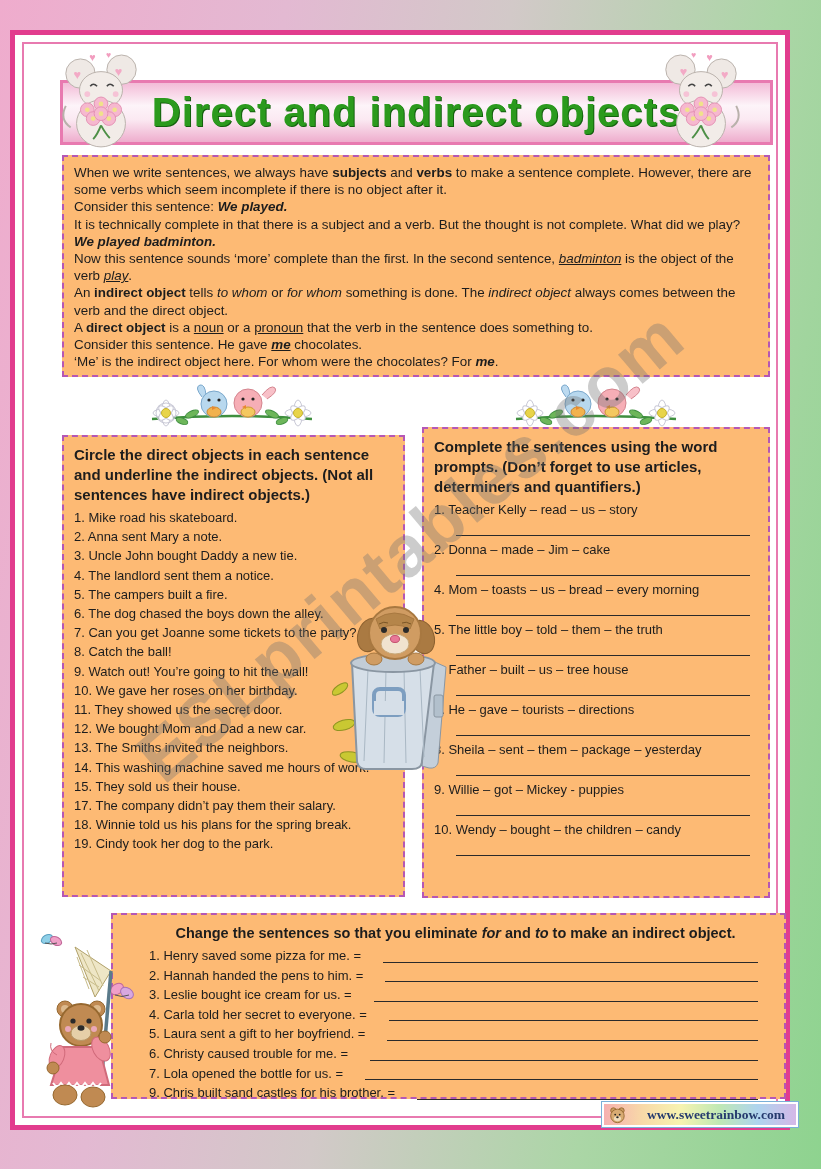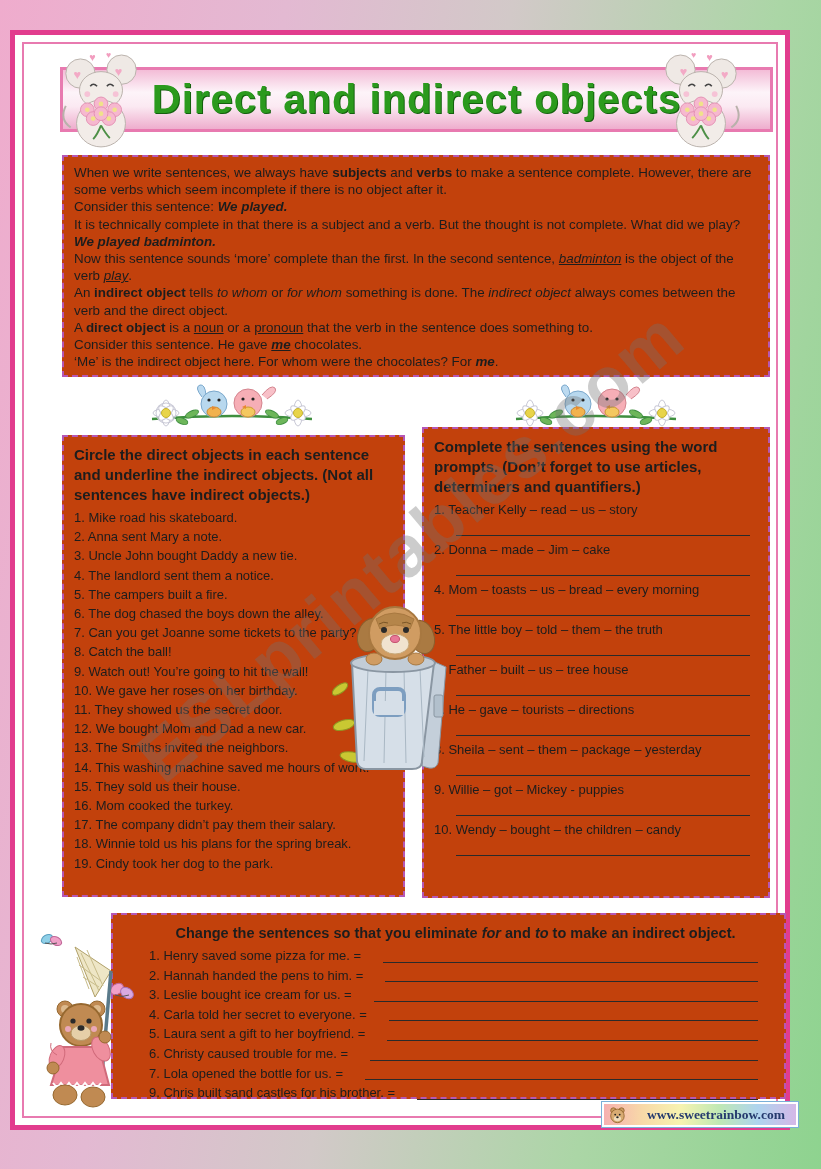--- a/index.html
+++ b/index.html
@@ -5,30 +5,30 @@
   html,body{margin:0;padding:0;background:#888;}
   .canvas{position:relative;width:821px;height:1169px;overflow:hidden;
     font-family:"Liberation Sans",sans-serif;color:#1d1d1d;
     background:linear-gradient(100deg,#efaccd 0%,#e3b9d2 28%,#d2c9c8 50%,#abd6a6 76%,#8ed38f 100%);}
   
   .page{position:absolute;left:10px;top:30px;width:780px;height:1100px;background:#fff;
     border:5px solid var(--frame,#e23c8e);box-sizing:border-box;}
   .page-inner{position:absolute;left:7px;top:7px;right:7px;bottom:7px;
     border:2px solid var(--frame_light,#e87ab0);pointer-events:none;}
   
-  .banner{position:absolute;left:45px;top:32px;width:713px;height:65px;box-sizing:border-box;
+  .banner{position:absolute;left:45px;top:45px;width:713px;height:65px;box-sizing:border-box;
     border:3px solid var(--frame_light,#e87ab0);
     background:linear-gradient(#f3bcd7 0%,#fdf4f9 38%,#fbe9f2 62%,#eeadcd 100%);
     display:flex;align-items:center;justify-content:center;z-index:2;}
   .banner h1{margin:0;font-size:40px;font-weight:bold;letter-spacing:1px;
     color:var(--title_green,#2b9a1d);text-shadow:1px 1px 0 #14600e;white-space:nowrap;}
   .mouse{position:absolute;top:13px;width:88px;height:102px;z-index:3;}
   .mouse.left{left:42px;} .mouse.right{right:40px;transform:scaleX(-1);}
   
-  .dashbox{position:absolute;box-sizing:border-box;border:2px dashed var(--dashed,#b557b5);background:#c2410c;}
+  .dashbox{position:absolute;box-sizing:border-box;border:2px dashed var(--dashed,#b557b5);background:#fdba74;}
   .intro{left:47px;top:120px;width:708px;height:222px;padding:7px 10px;font-size:13.4px;line-height:17.2px;}
   .intro p{margin:0;}
   .fb{font-weight:bold;} .fi{font-style:italic;} .fu{text-decoration:underline;}
   .leftbox{left:47px;top:400px;width:343px;height:462px;padding:8px 8px 4px 10px;}
   .rightbox{left:407px;top:392px;width:348px;height:471px;padding:8px 8px 4px 10px;}
   .boxhead{font-weight:bold;font-size:15px;line-height:20px;margin:0 0 3px 0;}
   .l-item{font-size:13px;line-height:19.2px;white-space:nowrap;}
   .r-item{height:40px;}
   .r-prompt{font-size:13px;line-height:19px;white-space:nowrap;}
   .r-blank{border-bottom:1px solid #2a2a2a;height:16px;margin:0 10px 0 22px;}
@@ -236,21 +236,20 @@
           <div class="l-item">6. The dog chased the boys down the alley.</div>
           <div class="l-item">7. Can you get Joanne some tickets to the party?</div>
           <div class="l-item">8. Catch the ball!</div>
           <div class="l-item">9. Watch out! You’re going to hit the wall!</div>
           <div class="l-item">10. We gave her roses on her birthday.</div>
           <div class="l-item">11. They showed us the secret door.</div>
           <div class="l-item">12. We bought Mom and Dad a new car.</div>
           <div class="l-item">13. The Smiths invited the neighbors.</div>
           <div class="l-item">14. This washing machine saved me hours of work.</div>
           <div class="l-item">15. They sold us their house.</div>
-          <div class="l-item">16. Mom cooked the turkey.</div>
           <div class="l-item">17. The company didn’t pay them their salary.</div>
           <div class="l-item">18. Winnie told us his plans for the spring break.</div>
           <div class="l-item">19. Cindy took her dog to the park.</div>
         </div>
     </div>
 
     <div class="dashbox rightbox">
       <p class="boxhead">Complete the sentences using the word prompts. (Don’t forget to use articles, determiners and quantifiers.)</p>
       <div>
           <div class="r-item">

